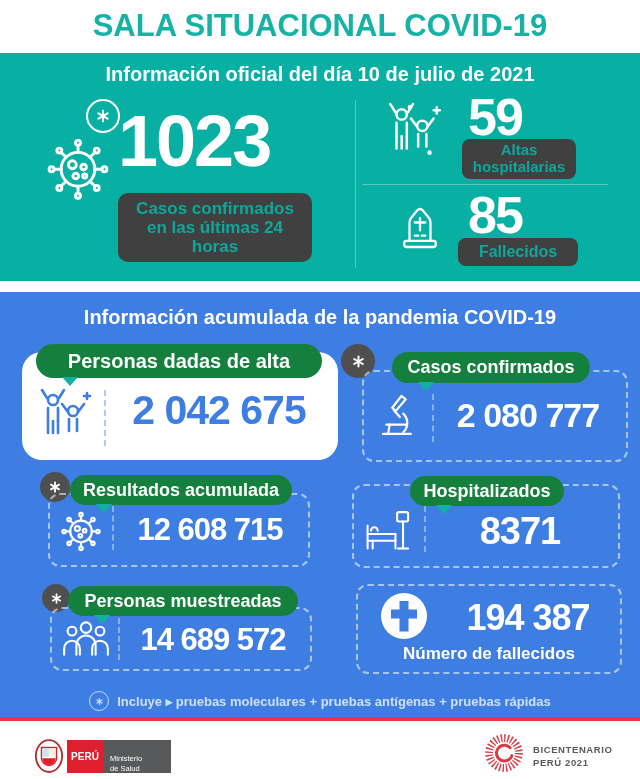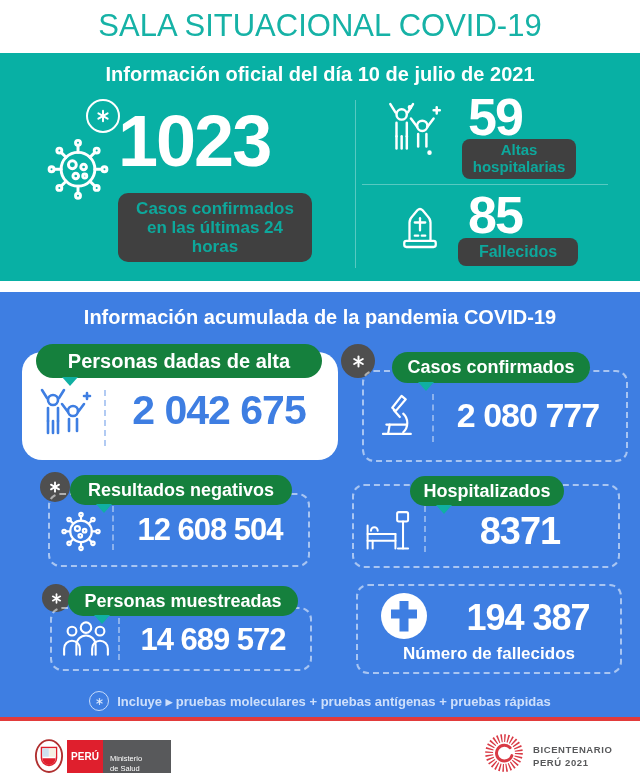--- a/index.html
+++ b/index.html
@@ -1,20 +1,20 @@
 <!DOCTYPE html>
 <html><head>
 <meta charset="utf-8">
 <style>
   html,body{margin:0;padding:0;background:#e8e8e8;}
   #app{position:relative;width:640px;height:779px;background:#ffffff;overflow:hidden;
        font-family:"Liberation Sans",sans-serif;margin:0 auto;}
   .abs{position:absolute;}
   
-  .page-title{top:8px;left:0;width:640px;text-align:center;font-size:31px;font-weight:normal;
+  .page-title{top:8px;left:0;width:640px;text-align:center;font-size:31px;font-weight:bold;
               color:#16b2a6;letter-spacing:0px;}
   
   .teal-band{top:53px;left:0;width:640px;height:228px;background:#08b0a4;}
   .daily-header{top:10px;left:0;width:640px;text-align:center;color:#fff;font-size:20px;font-weight:bold;}
   .v-sep{left:355px;top:47px;height:168px;width:0;border-left:1px solid rgba(255,255,255,.32);}
   .h-sep{left:362px;top:131px;width:246px;height:0;border-top:1px solid rgba(255,255,255,.32);}
   .badge-outline{width:34px;height:34px;border:2px solid #fff;border-radius:50%;
                  display:flex;align-items:center;justify-content:center;color:#fff;box-sizing:border-box;}
   .big-num{color:#fff;font-weight:bold;line-height:1;letter-spacing:-2px;}
   .white-pill-box{background:#404040;border-radius:10px;color:#0da89c;font-weight:bold;
@@ -195,21 +195,21 @@
     <div class="abs blue-num" style="left:434px;top:106px;width:188px;font-size:34px;">2 080 777</div>
 
     <div class="abs badge-dark" style="left:40px;top:180px;width:30px;height:30px;">
       <svg width="14" height="14" viewBox="0 0 24 24" fill="none" stroke="currentColor" stroke-width="3.2" stroke-linecap="round">
         <line x1="12" y1="4" x2="12" y2="20"></line>
           <line x1="5.1" y1="8" x2="18.9" y2="16"></line>
           <line x1="5.1" y1="16" x2="18.9" y2="8"></line>
       </svg>
     </div>
     <div class="abs dashed-box" style="left:48px;top:201px;width:262px;height:74px;"></div>
-    <div class="abs teal-pill" style="left:70px;top:183px;width:222px;height:30px;font-size:18px;">Resultados negativos</div>
+    <div class="abs teal-pill" style="left:70px;top:183px;width:222px;height:30px;font-size:18px;">Resultados acumulada</div>
     <div class="abs icon-white" style="left:58px;top:215px;">
       <svg width="46" height="46" viewBox="0 0 64 64" fill="none" stroke="currentColor" stroke-width="3" stroke-linecap="round">
         <circle cx="32" cy="34" r="15"></circle>
         <line x1="32" y1="19" x2="32" y2="13"></line>
           <circle cx="32" cy="10.5" r="2.4"></circle>
         <line x1="32" y1="49" x2="32" y2="55"></line>
           <circle cx="32" cy="57.5" r="2.4"></circle>
         <line x1="17" y1="34" x2="11" y2="34"></line>
           <circle cx="8.5" cy="34" r="2.4"></circle>
         <line x1="47" y1="34" x2="53" y2="34"></line>
@@ -221,21 +221,21 @@
         <line x1="21.4" y1="44.6" x2="17.2" y2="48.8"></line>
           <circle cx="15.4" cy="50.6" r="2.4"></circle>
         <line x1="42.6" y1="44.6" x2="46.8" y2="48.8"></line>
           <circle cx="48.6" cy="50.6" r="2.4"></circle>
         <circle cx="27" cy="30" r="3.5"></circle>
           <circle cx="37" cy="33" r="2.5"></circle>
           <circle cx="31" cy="40" r="2.5"></circle>
       </svg>
     </div>
     <div class="abs dash-vsep-w" style="left:112px;top:214px;height:44px;"></div>
-    <div class="abs blue-num" style="left:114px;top:222px;width:192px;font-size:31px;">12 608 504</div>
+    <div class="abs blue-num" style="left:114px;top:222px;width:192px;font-size:31px;">12 608 715</div>
 
     <div class="abs dashed-box" style="left:352px;top:192px;width:268px;height:84px;"></div>
     <div class="abs teal-pill" style="left:410px;top:184px;width:154px;height:30px;font-size:18px;">Hospitalizados</div>
     <div class="abs icon-white" style="left:360px;top:210px;">
       <svg width="54" height="54" viewBox="0 0 64 64" fill="none" stroke="currentColor" stroke-width="2.4" stroke-linecap="round" stroke-linejoin="round">
         <line x1="9" y1="28" x2="9" y2="55"></line>
         <line x1="9" y1="38" x2="42" y2="38"></line>
         <path d="M13,34 a4,4 0 0 1 8,0"></path>
         <line x1="9" y1="46" x2="42" y2="46"></line>
         <line x1="42" y1="38" x2="42" y2="55"></line>

